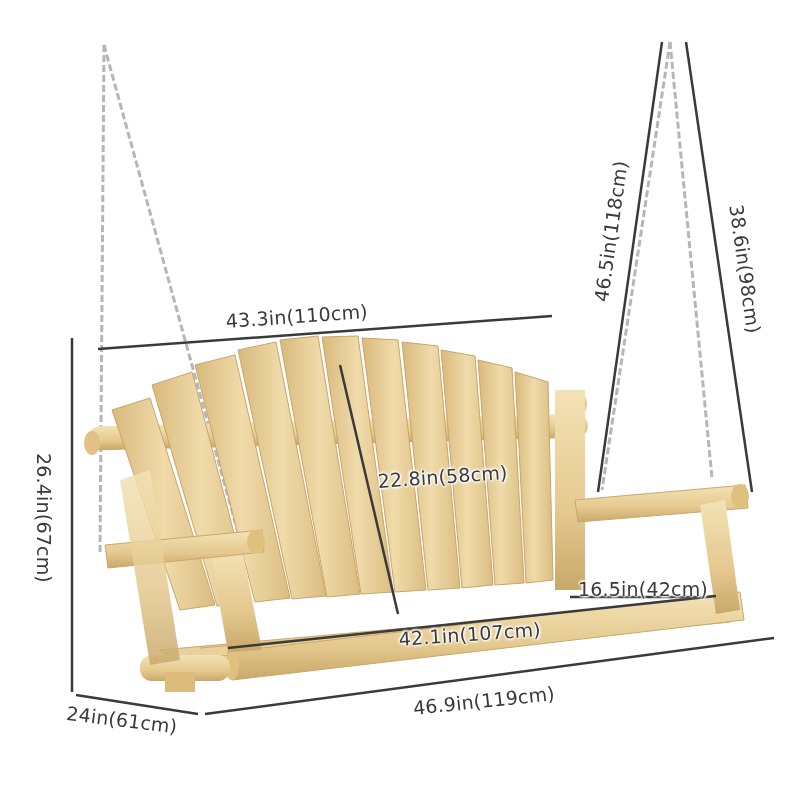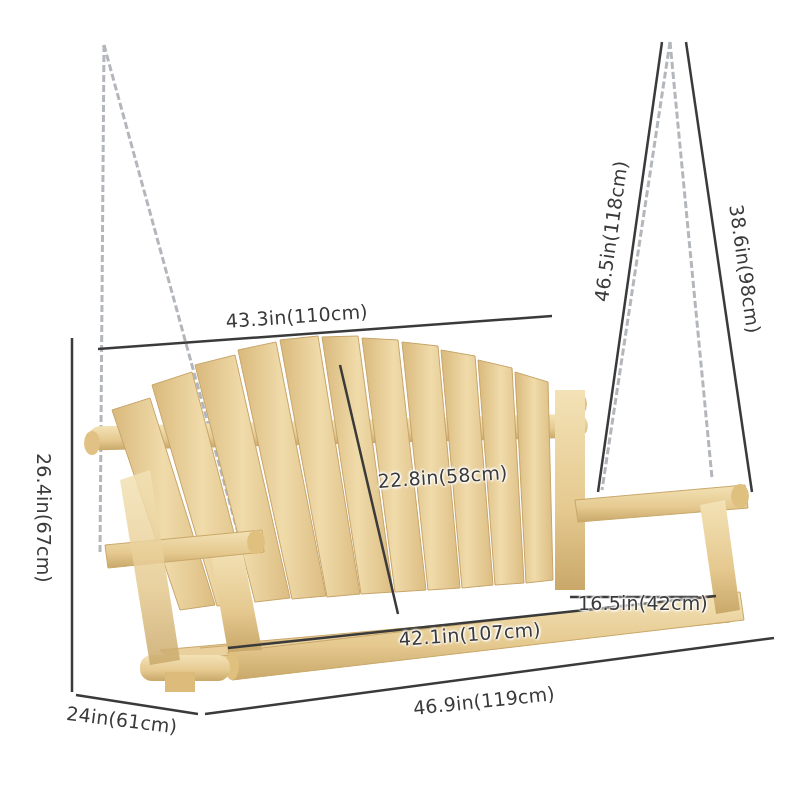--- a/index.html
+++ b/index.html
@@ -89,17 +89,17 @@
       <line x1="570" y1="597" x2="698" y2="597"></line>
       <line x1="228" y1="648" x2="716" y2="596"></line>
     </g>
   </svg>
 
   <div class="dim-label halo" style="left:225px; top:310px; transform:rotate(-4deg);">43.3in(110cm)</div>
   <div class="dim-label halo" style="left:590px; top:300px; transform:rotate(-82deg);">46.5in(118cm)</div>
   <div class="dim-label halo" style="left:747px; top:203px; transform:rotate(82deg);">38.6in(98cm)</div>
   <div class="dim-label halo" style="left:55px; top:453px; transform:rotate(90deg);">26.4in(67cm)</div>
   <div class="dim-label halo" style="left:377px; top:470px; transform:rotate(-4deg);">22.8in(58cm)</div>
-  <div class="dim-label halo" style="left:578px; top:592px;">16.5in(42cm)</div>
+  <div class="dim-label halo" style="left:578px; top:578px;">16.5in(42cm)</div>
   <div class="dim-label halo" style="left:398px; top:628px; transform:rotate(-4deg);">42.1in(107cm)</div>
   <div class="dim-label" style="left:68px; top:702px; transform:rotate(7deg);">24in(61cm)</div>
   <div class="dim-label" style="left:412px; top:697px; transform:rotate(-6deg);">46.9in(119cm)</div>
 </div>
 
 </body></html>

